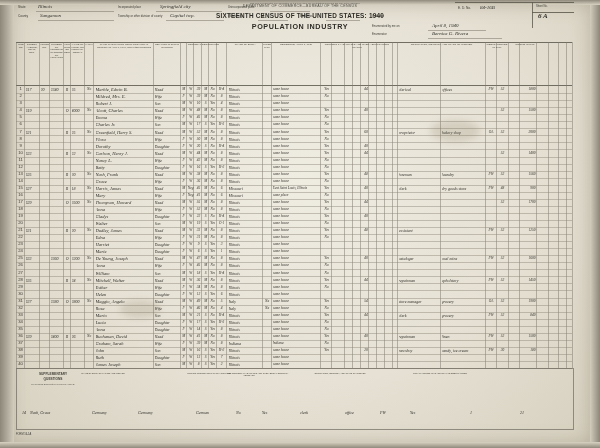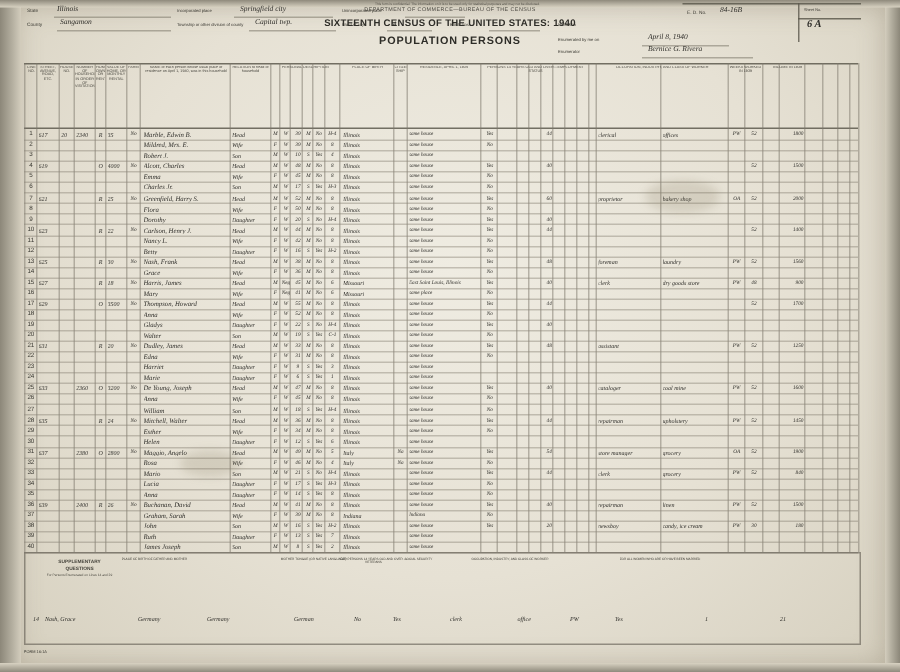--- a/index.html
+++ b/index.html
@@ -69,21 +69,21 @@
   <div id="paper"></div>
   <div class="dark-left"></div>
   <div class="dark-right"></div>
   <div class="dark-top"></div>
   <div class="dark-bottom"></div>
 
   <div id="hdr">
     <div class="ink" style="left:215px;top:1.5px;font-size:2.2px;color:#56534b;width:180px;white-space:normal;line-height:1.15;text-align:center;">This form is confidential. The information on it is to be used only for statistical purposes and may not be disclosed.</div>
     <div id="dept">DEPARTMENT OF COMMERCE—BUREAU OF THE CENSUS</div>
     <div id="title1">SIXTEENTH CENSUS OF THE UNITED STATES: 1940</div>
-    <div id="title2">POPULATION PERSONS</div>
+    <div id="title2">POPULATION INDUSTRY</div>
 
     <div class="ink" style="left:458px;top:7px;font-size:3.2px;">E. D. No.</div>
     <div class="hand h5" style="left:480px;top:5px;">84-16B</div>
     <div class="ink" style="left:536px;top:5.5px;font-size:2.6px;">Sheet No.</div>
     <div class="hand" style="left:538px;top:12px;font-size:7px;font-weight:bold;">6 A</div>
     <div class="vl vl-strong" style="left:532px;top:2px;height:26px;"></div>
     <div class="hl hl-strong" style="left:532px;top:12px;width:42px;"></div>
     <div class="hl hl-strong" style="left:455px;top:2px;width:119px;"></div>
 
     <div class="ink" style="left:18px;top:6px;font-size:3.2px;">State</div>

